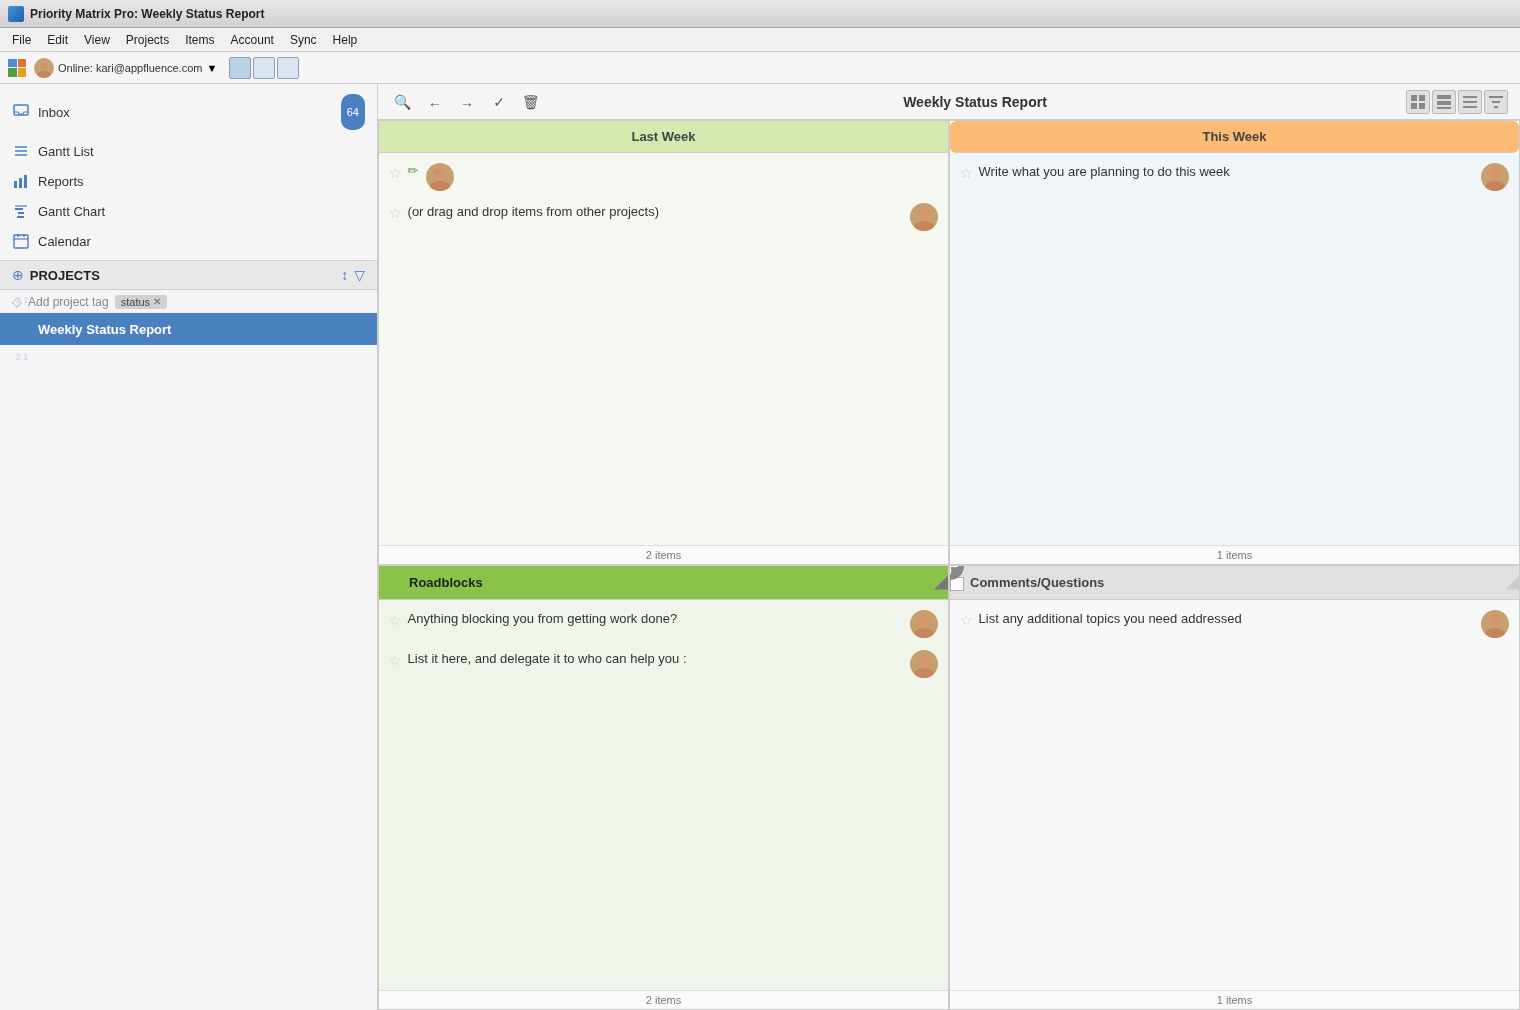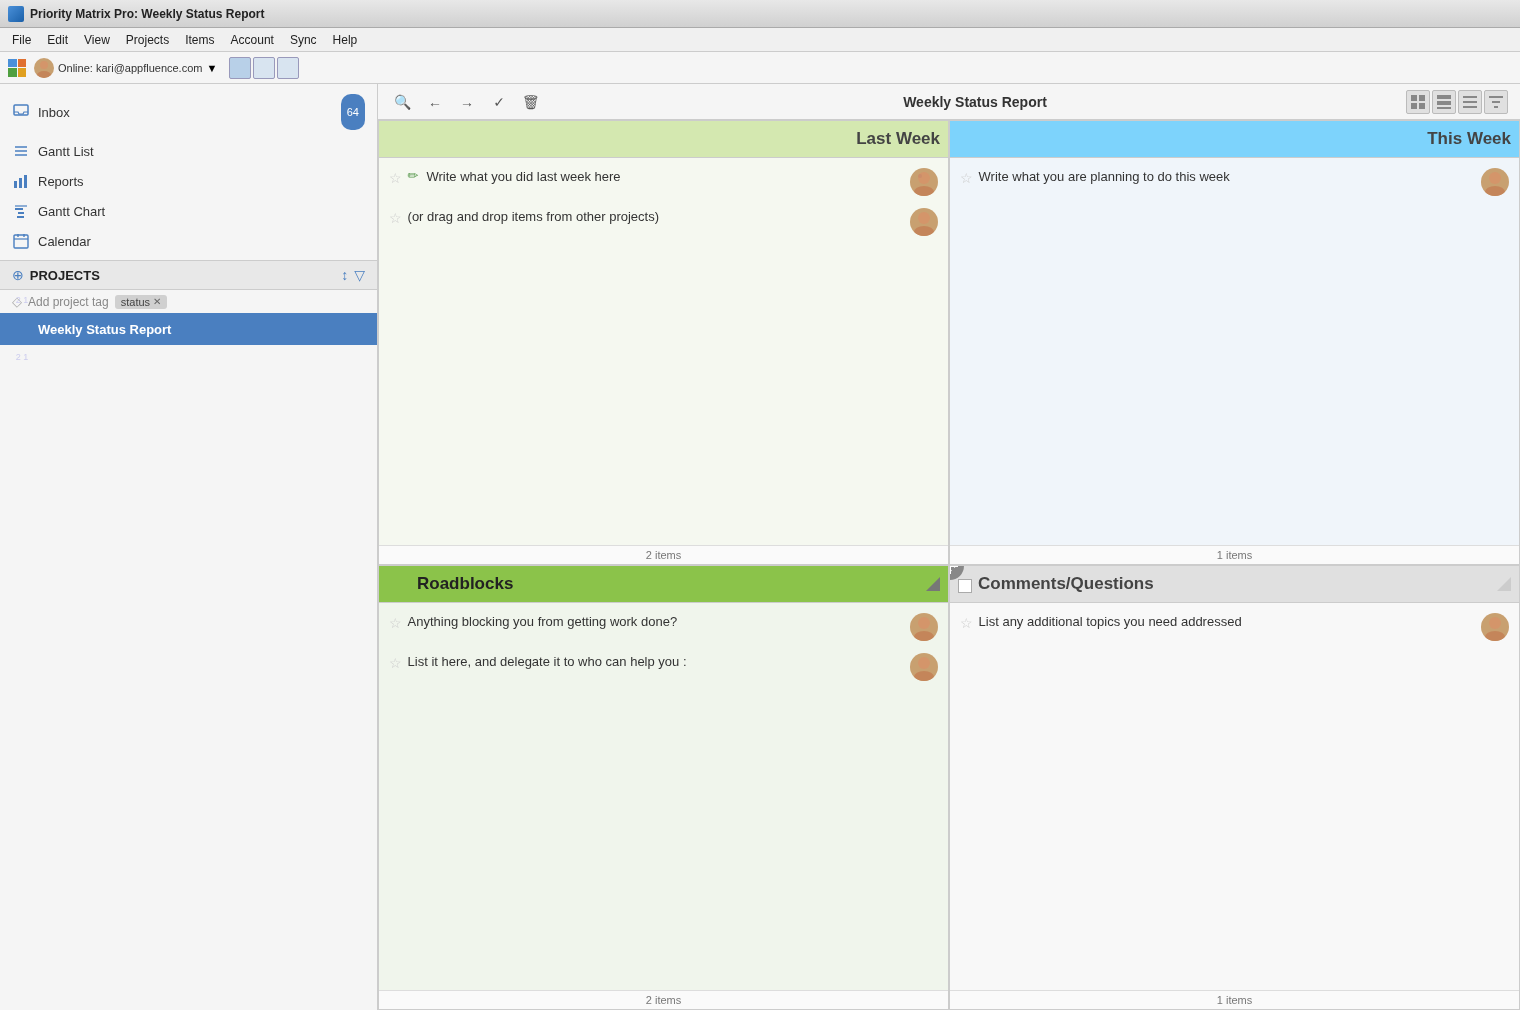--- a/index.html
+++ b/index.html
@@ -218,33 +218,34 @@
     }
 
     .quadrant {
       border: 1px solid #ccc;
       display: flex;
       flex-direction: column;
       overflow: hidden;
     }
 
     .quadrant-header {
-      padding: 8px 8px;
+      padding: 8px 0;
       font-weight: bold;
-      font-size: 17px;
-      text-align: right;
+      font-size: 13px;
+      text-align: center;
       border-bottom: 1px solid #ccc;
     }
     .quadrant-header.green {
       background: #d4e8b0;
       color: #444;
     }
     .quadrant-header.blue {
-      background: #7dd3fc;
+      background: #fdba74;
       color: #444;
+      border-radius: 6px;
     }
     .quadrant-header.green-dark {
       background: #8bc34a;
       color: #222;
     }
     .quadrant-header.gray {
       background: #e0e0e0;
       color: #444;
     }
 
@@ -492,21 +493,20 @@
 
       <div class="quadrant">
         <div class="quadrant-header green">
           <span>Last Week</span>
         </div>
         <div class="quadrant-body">
 
           <div class="task-item">
             <span class="task-star">☆</span>
             <span class="pencil-icon">✏</span>
-            <span class="task-text">Write what you did last week here</span>
             <div class="task-avatar">
               <svg viewBox="0 0 28 28" xmlns="http://www.w3.org/2000/svg">
                 <circle cx="14" cy="10" r="6" fill="#d4956a"></circle>
                 <ellipse cx="14" cy="24" rx="10" ry="6" fill="#c4855a"></ellipse>
                 <circle cx="10" cy="8" r="2" fill="#c4856a" opacity="0.5"></circle>
               </svg>
             </div>
           </div>
 
           <div class="task-item">

